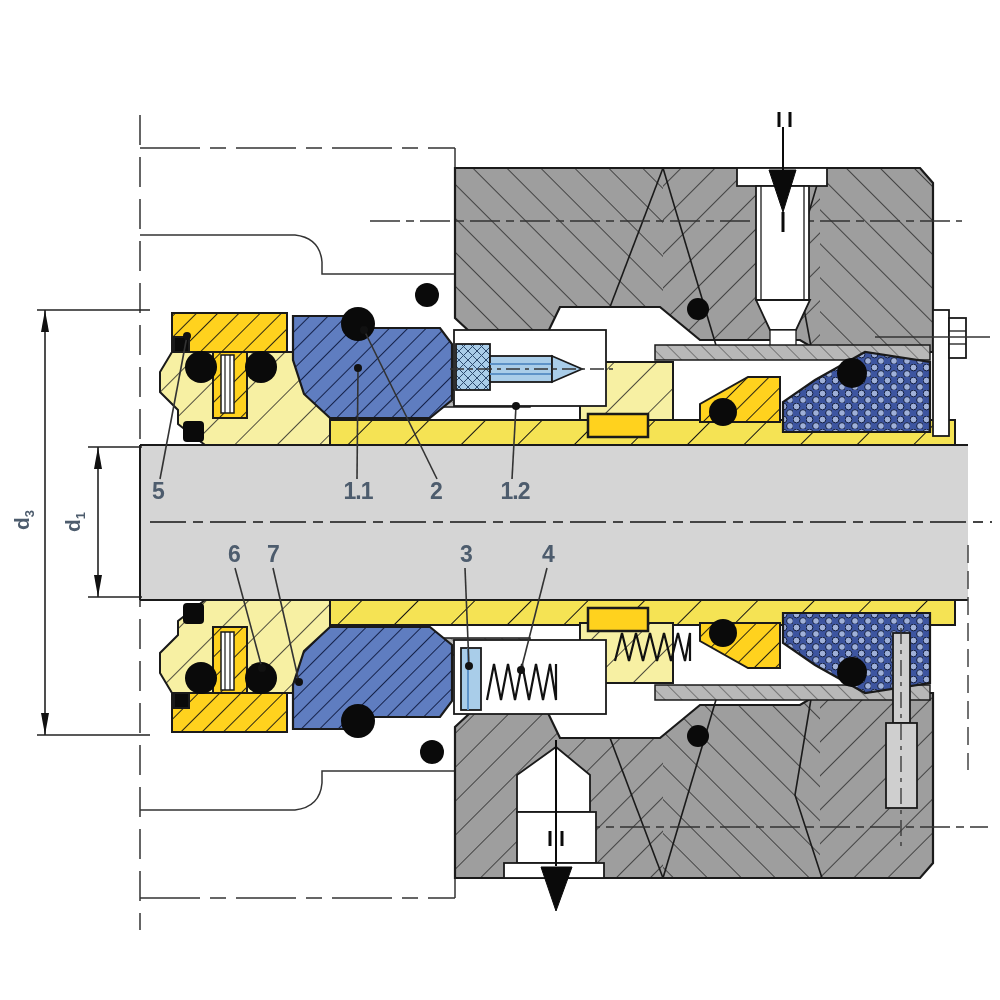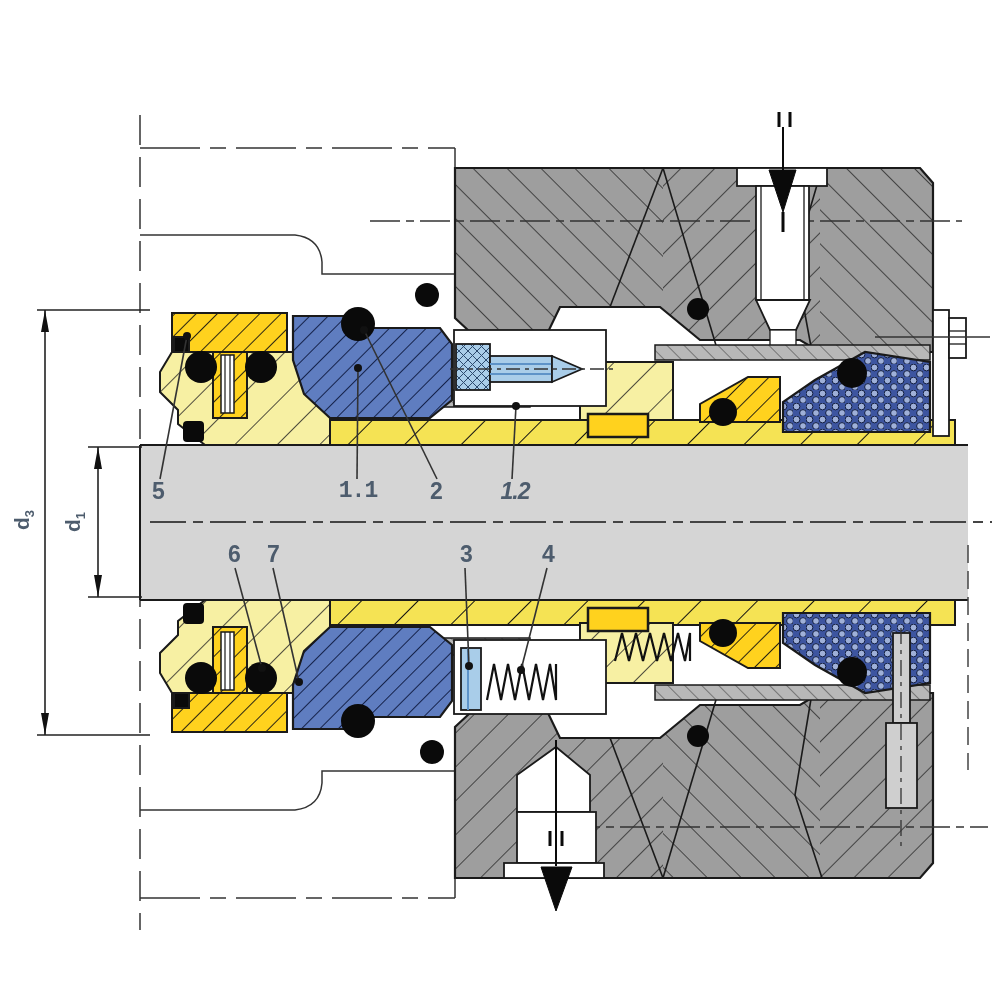--- a/index.html
+++ b/index.html
@@ -267,23 +267,23 @@
     <line x1="273" y1="568" x2="299" y2="682"></line>
         <circle cx="299" cy="682" r="4" stroke="none"></circle>
     <line x1="465" y1="568" x2="469" y2="666"></line>
         <circle cx="469" cy="666" r="4" stroke="none"></circle>
     <line x1="547" y1="568" x2="521" y2="670"></line>
         <circle cx="521" cy="670" r="4" stroke="none"></circle>
   </g>
 </svg>
 
 <div class="lbl" style="left:136px;top:478px;">5</div>
-<div class="lbl" style="left:336px;top:478px;font-family:Liberation Mono, monospace;">1.1</div>
+<div class="lbl" style="left:336px;top:478px;">1.1</div>
 <div class="lbl" style="left:414px;top:478px;">2</div>
-<div class="lbl" style="left:493px;top:478px;font-style:italic;">1.2</div>
+<div class="lbl" style="left:493px;top:478px;">1.2</div>
 <div class="lbl" style="left:212px;top:541px;">6</div>
 <div class="lbl" style="left:251px;top:541px;">7</div>
 <div class="lbl" style="left:444px;top:541px;">3</div>
 <div class="lbl" style="left:526px;top:541px;">4</div>
 
 <div class="dimlbl" style="left:0px;top:507px;">
   <span>d</span><sub>3</sub>
 </div>
 <div class="dimlbl" style="left:51px;top:509px;">
   <span>d</span><sub>1</sub>

